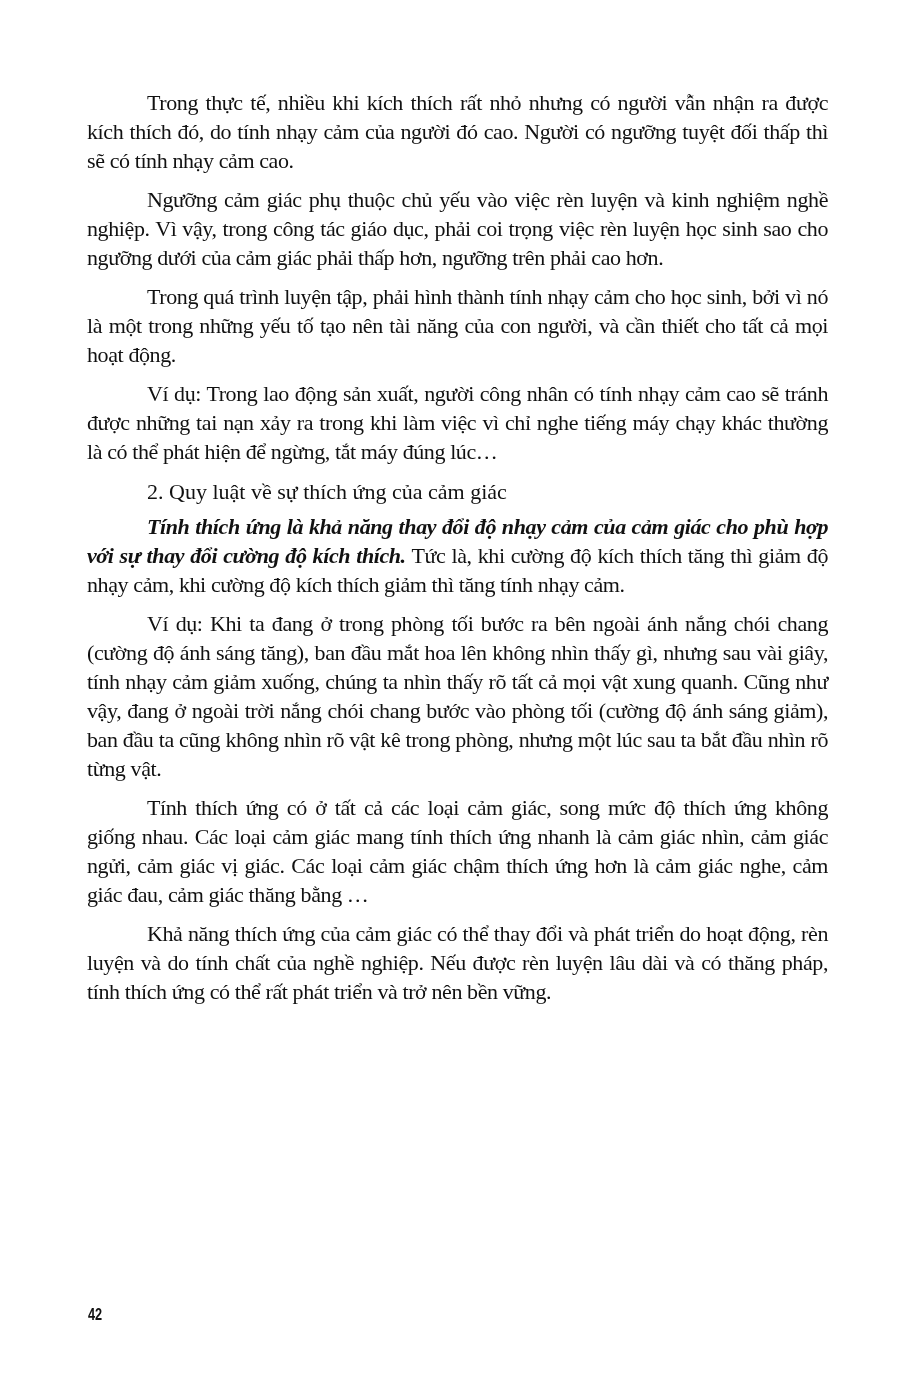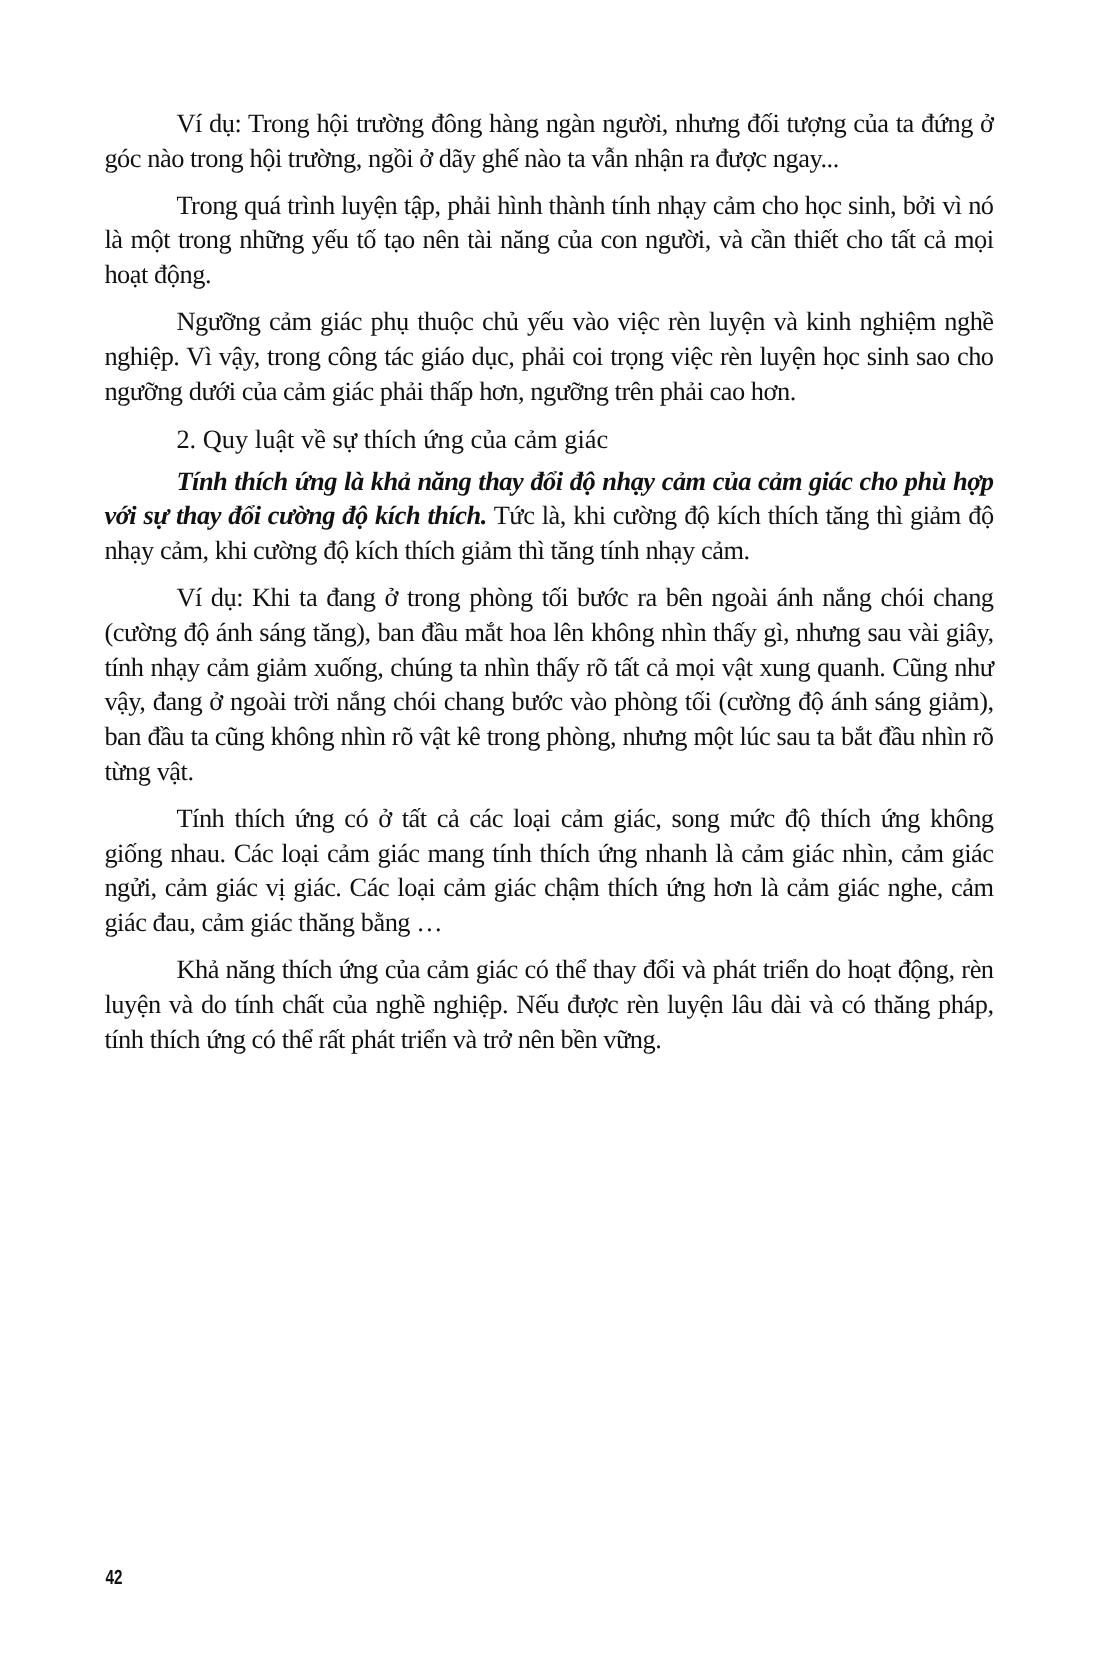--- a/index.html
+++ b/index.html
@@ -38,23 +38,24 @@
     font-size: 17px;
     transform: scaleX(0.75);
     transform-origin: left;
     color: #111111;
   }
 </style>
 </head>
 <body>
 
 <div class="page">
-  <p>Ví dụ: Trong hội trường đông hàng ngàn người, nhưng đối tượng của ta đứng ở góc nào trong hội trường, ngồi ở dãy ghế nào ta vẫn nhận ra được ngay...</p>
+  <p>Trong thực tế, nhiều khi kích thích rất nhỏ nhưng có người vẫn nhận ra được kích thích đó, do tính nhạy cảm của người đó cao. Người có ngưỡng tuyệt đối thấp thì sẽ có tính nhạy cảm cao.</p>
+  <p>Ngưỡng cảm giác phụ thuộc chủ yếu vào việc rèn luyện và kinh nghiệm nghề nghiệp. Vì vậy, trong công tác giáo dục, phải coi trọng việc rèn luyện học sinh sao cho ngưỡng dưới của cảm giác phải thấp hơn, ngưỡng trên phải cao hơn.</p>
   <p>Trong quá trình luyện tập, phải hình thành tính nhạy cảm cho học sinh, bởi vì nó là một trong những yếu tố tạo nên tài năng của con người, và cần thiết cho tất cả mọi hoạt động.</p>
-  <p>Ngưỡng cảm giác phụ thuộc chủ yếu vào việc rèn luyện và kinh nghiệm nghề nghiệp. Vì vậy, trong công tác giáo dục, phải coi trọng việc rèn luyện học sinh sao cho ngưỡng dưới của cảm giác phải thấp hơn, ngưỡng trên phải cao hơn.</p>
+  <p>Ví dụ: Trong lao động sản xuất, người công nhân có tính nhạy cảm cao sẽ tránh được những tai nạn xảy ra trong khi làm việc vì chỉ nghe tiếng máy chạy khác thường là có thể phát hiện để ngừng, tắt máy đúng lúc…</p>
 
   <h2>2. Quy luật về sự thích ứng của cảm giác</h2>
 
   <p><em>Tính thích ứng là khả năng thay đổi độ nhạy cảm của cảm giác cho phù hợp với sự thay đổi cường độ kích thích.</em><span> Tức là, khi cường độ kích thích tăng thì giảm độ nhạy cảm, khi cường độ kích thích giảm thì tăng tính nhạy cảm.</span></p>
   <p>Ví dụ: Khi ta đang ở trong phòng tối bước ra bên ngoài ánh nắng chói chang (cường độ ánh sáng tăng), ban đầu mắt hoa lên không nhìn thấy gì, nhưng sau vài giây, tính nhạy cảm giảm xuống, chúng ta nhìn thấy rõ tất cả mọi vật xung quanh. Cũng như vậy, đang ở ngoài trời nắng chói chang bước vào phòng tối (cường độ ánh sáng giảm), ban đầu ta cũng không nhìn rõ vật kê trong phòng, nhưng một lúc sau ta bắt đầu nhìn rõ từng vật.</p>
   <p>Tính thích ứng có ở tất cả các loại cảm giác, song mức độ thích ứng không giống nhau. Các loại cảm giác mang tính thích ứng nhanh là cảm giác nhìn, cảm giác ngửi, cảm giác vị giác. Các loại cảm giác chậm thích ứng hơn là cảm giác nghe, cảm giác đau, cảm giác thăng bằng …</p>
   <p>Khả năng thích ứng của cảm giác có thể thay đổi và phát triển do hoạt động, rèn luyện và do tính chất của nghề nghiệp. Nếu được rèn luyện lâu dài và có thăng pháp, tính thích ứng có thể rất phát triển và trở nên bền vững.</p>
 </div>
 
 <div class="page-number">42</div>

